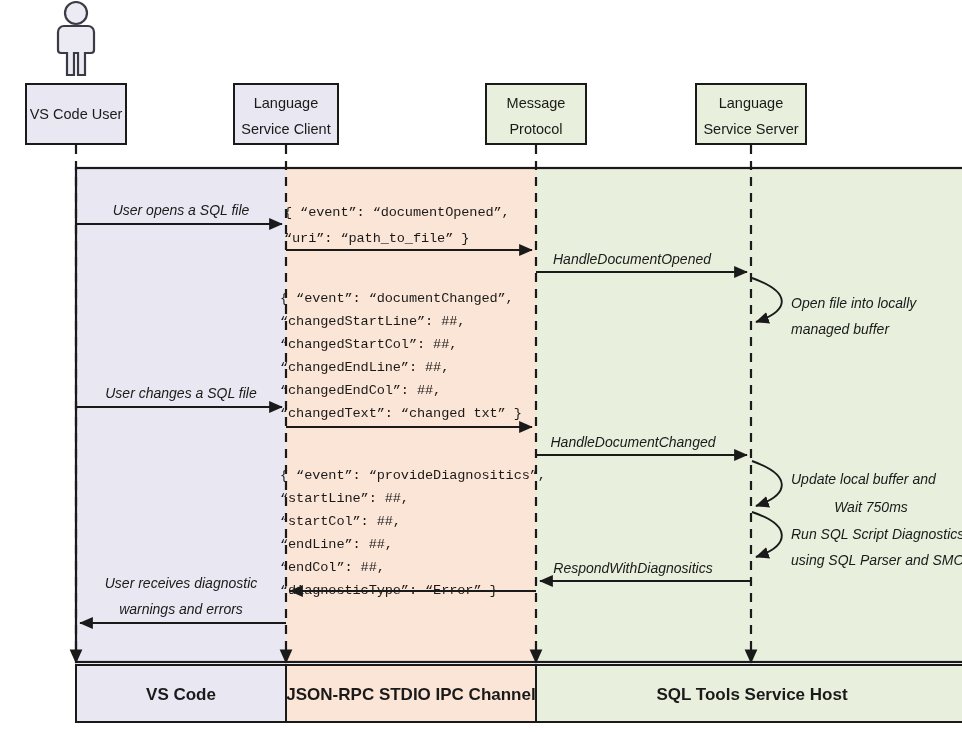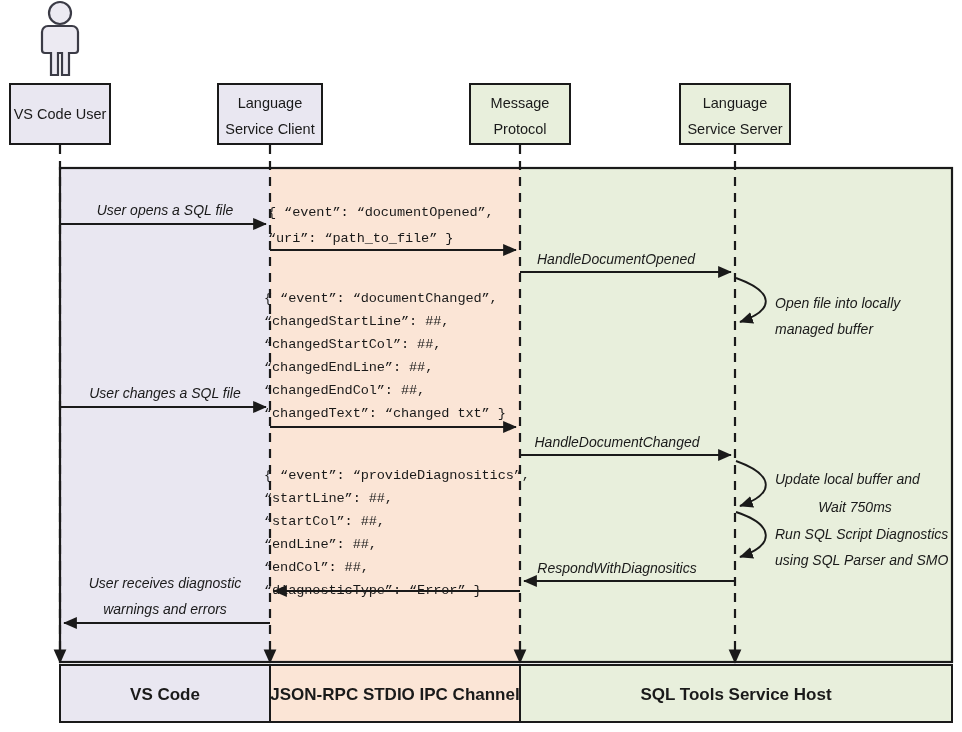--- a/index.html
+++ b/index.html
@@ -10,20 +10,21 @@
   body {
     width: 962px;
     height: 732px;
     font-family: "Liberation Sans", sans-serif;
     overflow: hidden;
   }
   #diagram-root {
     position: relative;
     width: 842px;
     height: 732px;
+    padding-left: 16px;
   }
   svg#seq {
     display: block;
     width: 962px;
     height: 732px;
   }
   .lifeline-box-text {
     font-family: "Liberation Sans", sans-serif;
     font-size: 14.5px;
     fill: #1a1a1a;

